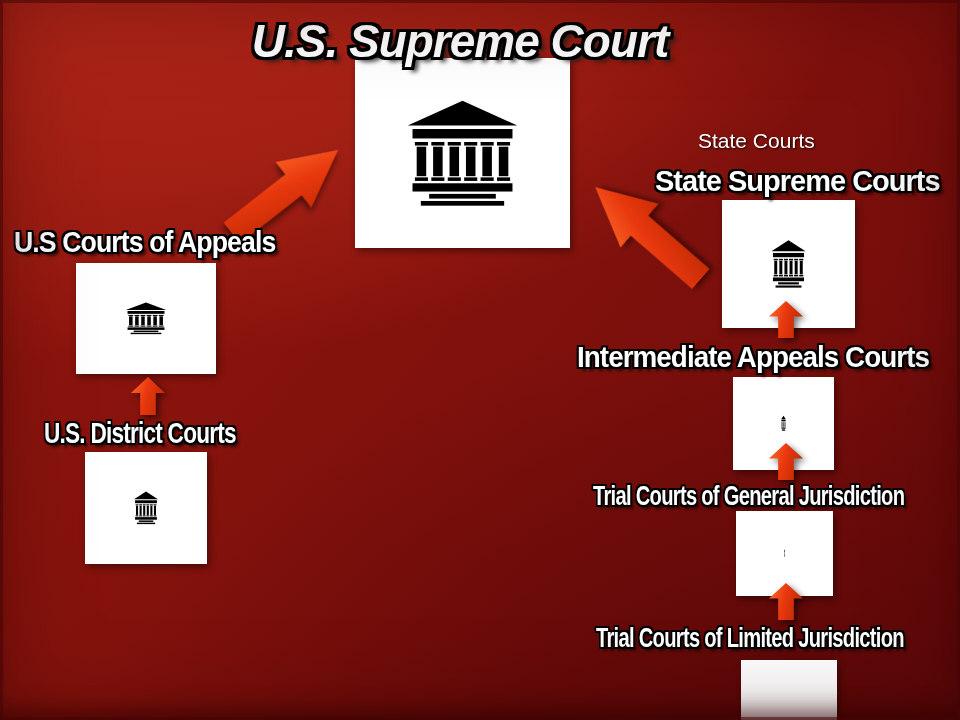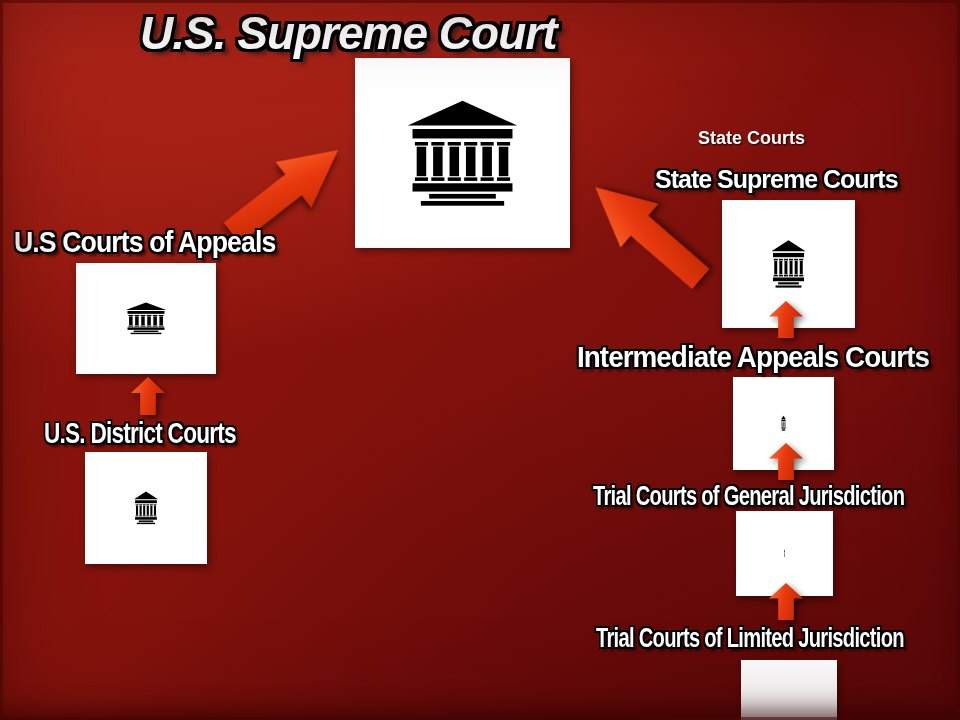--- a/index.html
+++ b/index.html
@@ -9,36 +9,37 @@
     background:
       radial-gradient(ellipse 1100px 620px at 12% -8%, var(--background-light,#b22619) 0%, #a21f14 38%, rgba(140,20,14,0) 68%),
       radial-gradient(ellipse 1400px 900px at 88% 112%, #570707 0%, rgba(95,8,8,0) 55%),
       linear-gradient(130deg, #96180f 0%, #84120c 40%, var(--background-dark,#6e0b0b) 100%);
   }
   #slide::after{
     content:""; position:absolute; inset:0; pointer-events:none; z-index:20;
     box-shadow: inset 0 0 0 3px rgba(70,5,5,.55), inset 0 -16px 22px -8px rgba(45,0,0,.65), inset 0 0 90px rgba(40,0,0,.35);
   }
   .label { position:absolute; color:var(--text,#fff); white-space:nowrap; line-height:1.1; z-index:6; }
-  .plain  { font-size:18px; font-weight:700; text-shadow:1px 1px 2px rgba(0,0,0,.85); }
+  .plain  { font-size:21px; font-weight:400; text-shadow:1px 1px 2px rgba(0,0,0,.85); }
   .heading{
     font-weight:bold; letter-spacing:-1px; display:inline-block; transform-origin:left center;
     text-shadow:
       -2px -2px 0 #000, 0 -2px 0 #000, 2px -2px 0 #000,
       -2px  0   0 #000, 2px  0   0 #000,
       -2px  2px 0 #000, 0  2px 0 #000, 2px 2px 0 #000,
       4px 4px 3px rgba(0,0,0,.65);
   }
   .title{
-    font-size:46px; font-style:italic; font-weight:bold; letter-spacing:-1px;
+    font-size:46px; font-style:italic; font-weight:bold; text-align:center; letter-spacing:-1px;
     text-shadow:
       -3px -3px 0 #000, 0 -3px 0 #000, 3px -3px 0 #000,
       -3px  0   0 #000, 3px  0   0 #000,
       -3px  3px 0 #000, 0  3px 0 #000, 3px 3px 0 #000,
       6px 5px 4px rgba(30,30,30,.8);
+    margin-top: 8px;
   }
   .courthouse{
     position:absolute; background:var(--icon-bg,#fff); z-index:2;
     padding:4% 5%;
     box-shadow:2px 3px 7px rgba(0,0,0,.45);
   }
   .courthouse span{ display:block; width:100%; height:100%; }
   .courthouse svg{ display:block; width:100%; height:100%; }
   .arrow{ position:absolute; z-index:5; filter:drop-shadow(3px 3px 3px rgba(0,0,0,.55)); }
   .arrow .shape{
@@ -52,21 +53,21 @@
 
 <div id="slide">
 
   <div class="label title" style="left:140px; top:8px; width:640px;">U.S. Supreme Court</div>
 
   <div class="label plain" style="left:698px; top:129px;">State Courts</div>
 
   <div class="label heading" style="left:14px; top:227px; font-size:29px; transform:scaleX(.92);">U.S Courts of Appeals</div>
   <div class="label heading" style="left:44px; top:418px; font-size:29px; transform:scaleX(.78);">U.S. District Courts</div>
 
-  <div class="label heading" style="left:643px; top:166px; font-size:25px;padding-left:12px;">State Supreme Courts</div>
+  <div class="label heading" style="left:643px; top:166px; font-size:29px;padding-left:12px;">State Supreme Courts</div>
   <div class="label heading" style="left:577px; top:342px; font-size:29px; transform:scaleX(.96);">Intermediate Appeals Courts</div>
   <div class="label heading" style="left:593px; top:481px; font-size:28px; transform:scaleX(.72);">Trial Courts of General Jurisdiction</div>
   <div class="label heading" style="left:596px; top:623px; font-size:28px; transform:scaleX(.72);">Trial Courts of Limited Jurisdiction</div>
 
   <div class="courthouse" style="left:355px; top:58px; width:215px; height:190px;">
       <span>
         <svg viewBox="0 0 100 96" preserveAspectRatio="none" xmlns="http://www.w3.org/2000/svg">
           <polygon points="4,25 50,4 96,25" fill="#000000"></polygon>
           <rect x="8" y="28" width="84" height="8" fill="#000000"></rect>
           <g fill="#000000">

